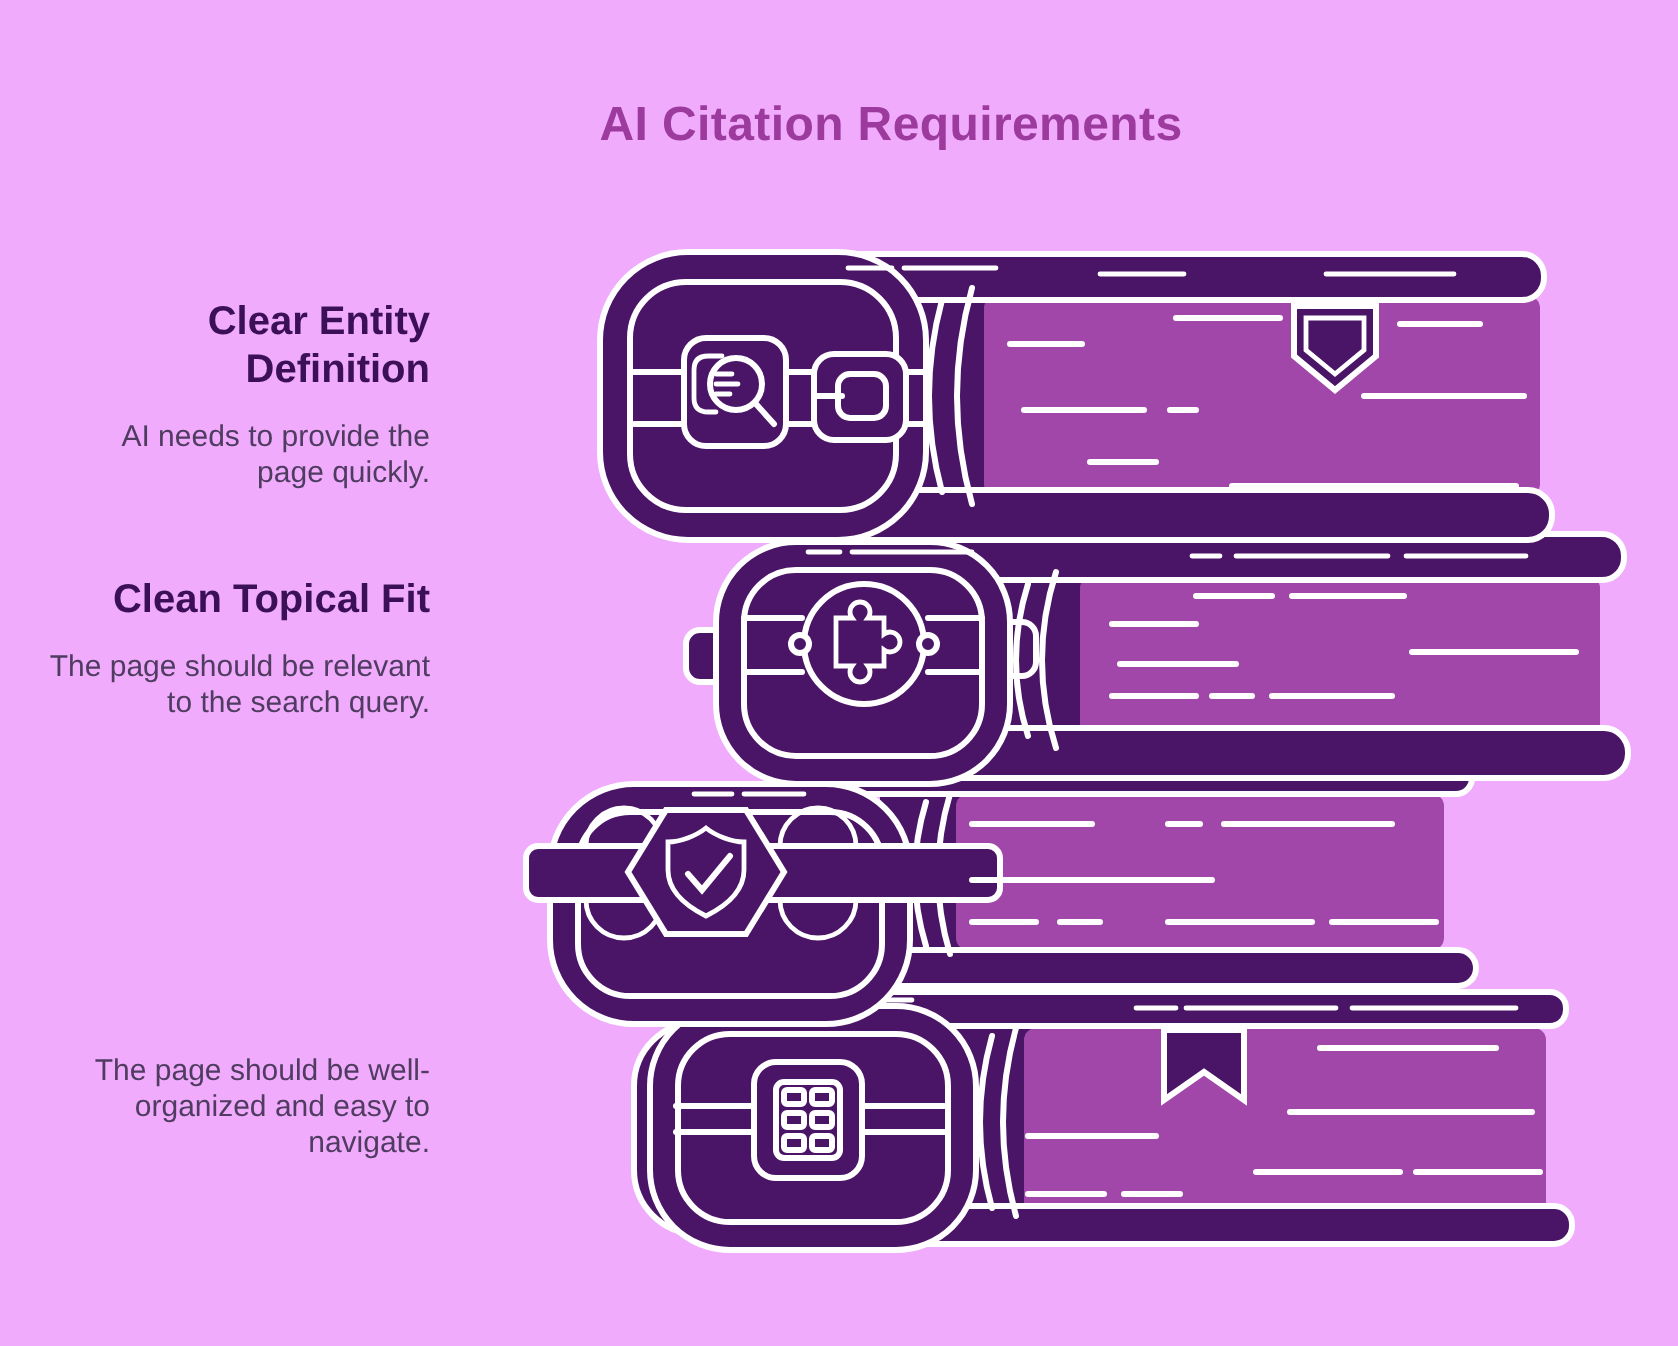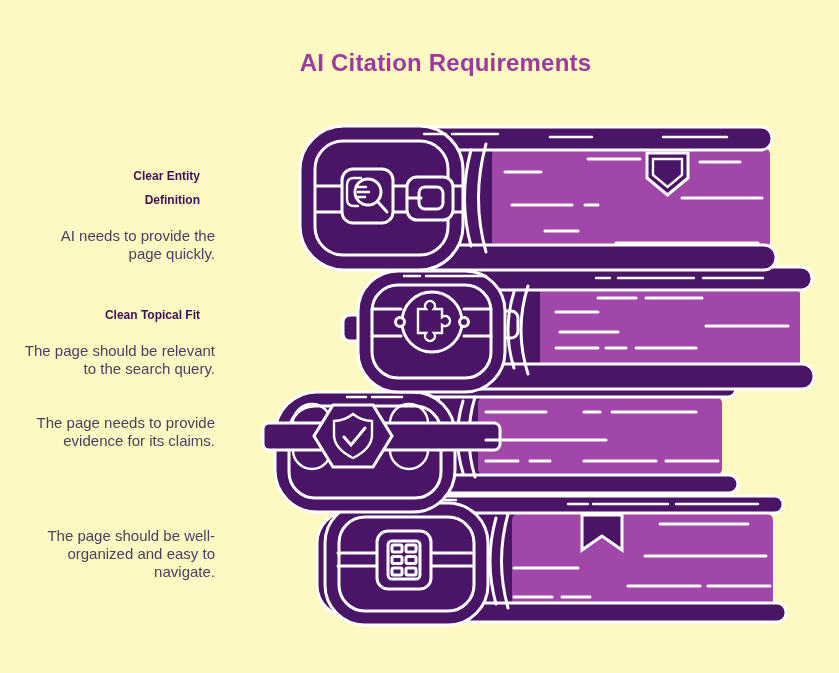--- a/index.html
+++ b/index.html
@@ -1,27 +1,27 @@
 <!DOCTYPE html>
 <html><head>
 <meta charset="utf-8">
 <style>
   html,body { margin:0; padding:0; background:#fff; }
   .canvas {
     position:relative; width:839px; height:673px; overflow:hidden;
-    background:#fef9c3; font-family:"Liberation Sans", sans-serif;
+    background:#f0abfc; font-family:"Liberation Sans", sans-serif;
   }
   .title {
     position:absolute; top:49px; left:26px; width:839px;
     text-align:center; font-size:24px; font-weight:bold; color:#9c3a9e;
     letter-spacing:0.2px;
   }
   .sec { position:absolute; left:15px; width:200px; text-align:right; }
   .sec h2 {
-    margin:15px; font-size:12px; line-height:24px; font-weight:bold;
+    margin:0; font-size:20px; line-height:24px; font-weight:bold;
     color:#3b1056; white-space:pre-line;
   }
   .sec p {
     margin:13px 0 0 0; font-size:15px; line-height:18px;
     color:#4f3c60; white-space:pre-line;
   }
   .sec1 { top:149px; }
   .sec2 { top:288px; }
   .sec3 { top:401px; }
   .sec4 { top:514px; }
@@ -47,22 +47,20 @@
 page quickly.</p>
   </section>
 
   <section class="sec sec2">
     <h2>Clean Topical Fit</h2>
     <p>The page should be relevant
 to the search query.</p>
   </section>
 
   <section class="sec sec3">
-    <p>The page needs to provide
-evidence for its claims.</p>
   </section>
 
   <section class="sec sec4">
     <p>The page should be well-
 organized and easy to
 navigate.</p>
   </section>
 
   <svg class="books" width="839" height="673" viewBox="0 0 839 673" aria-hidden="true">
 

